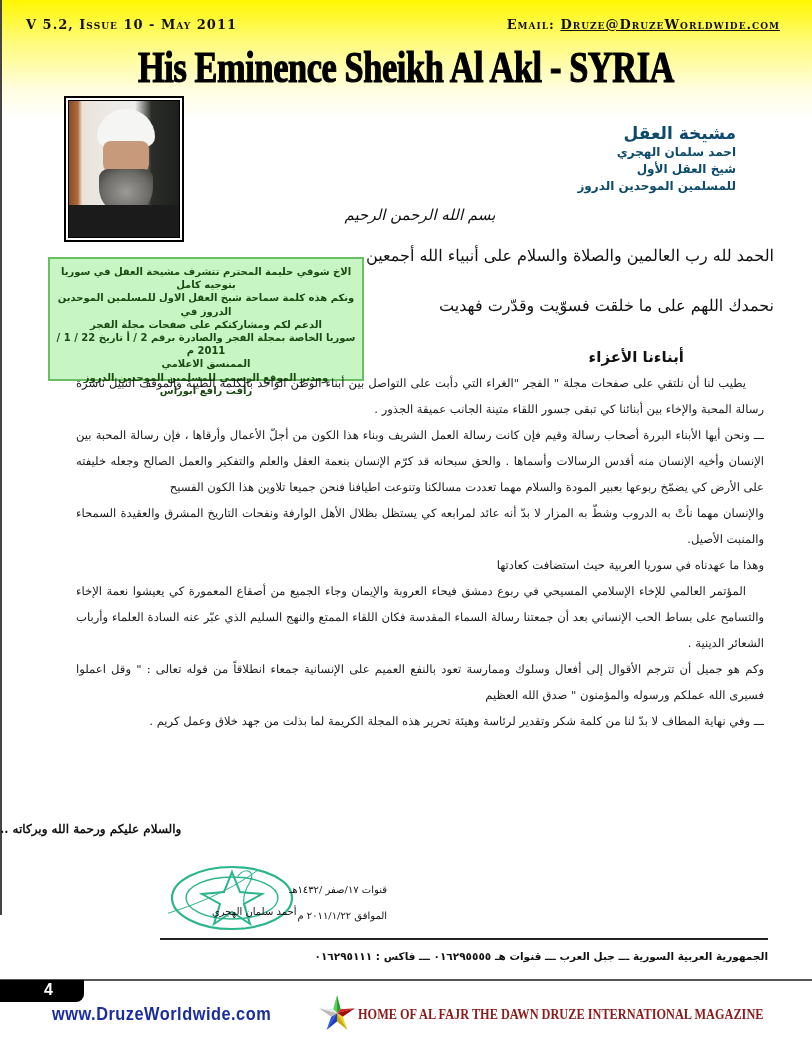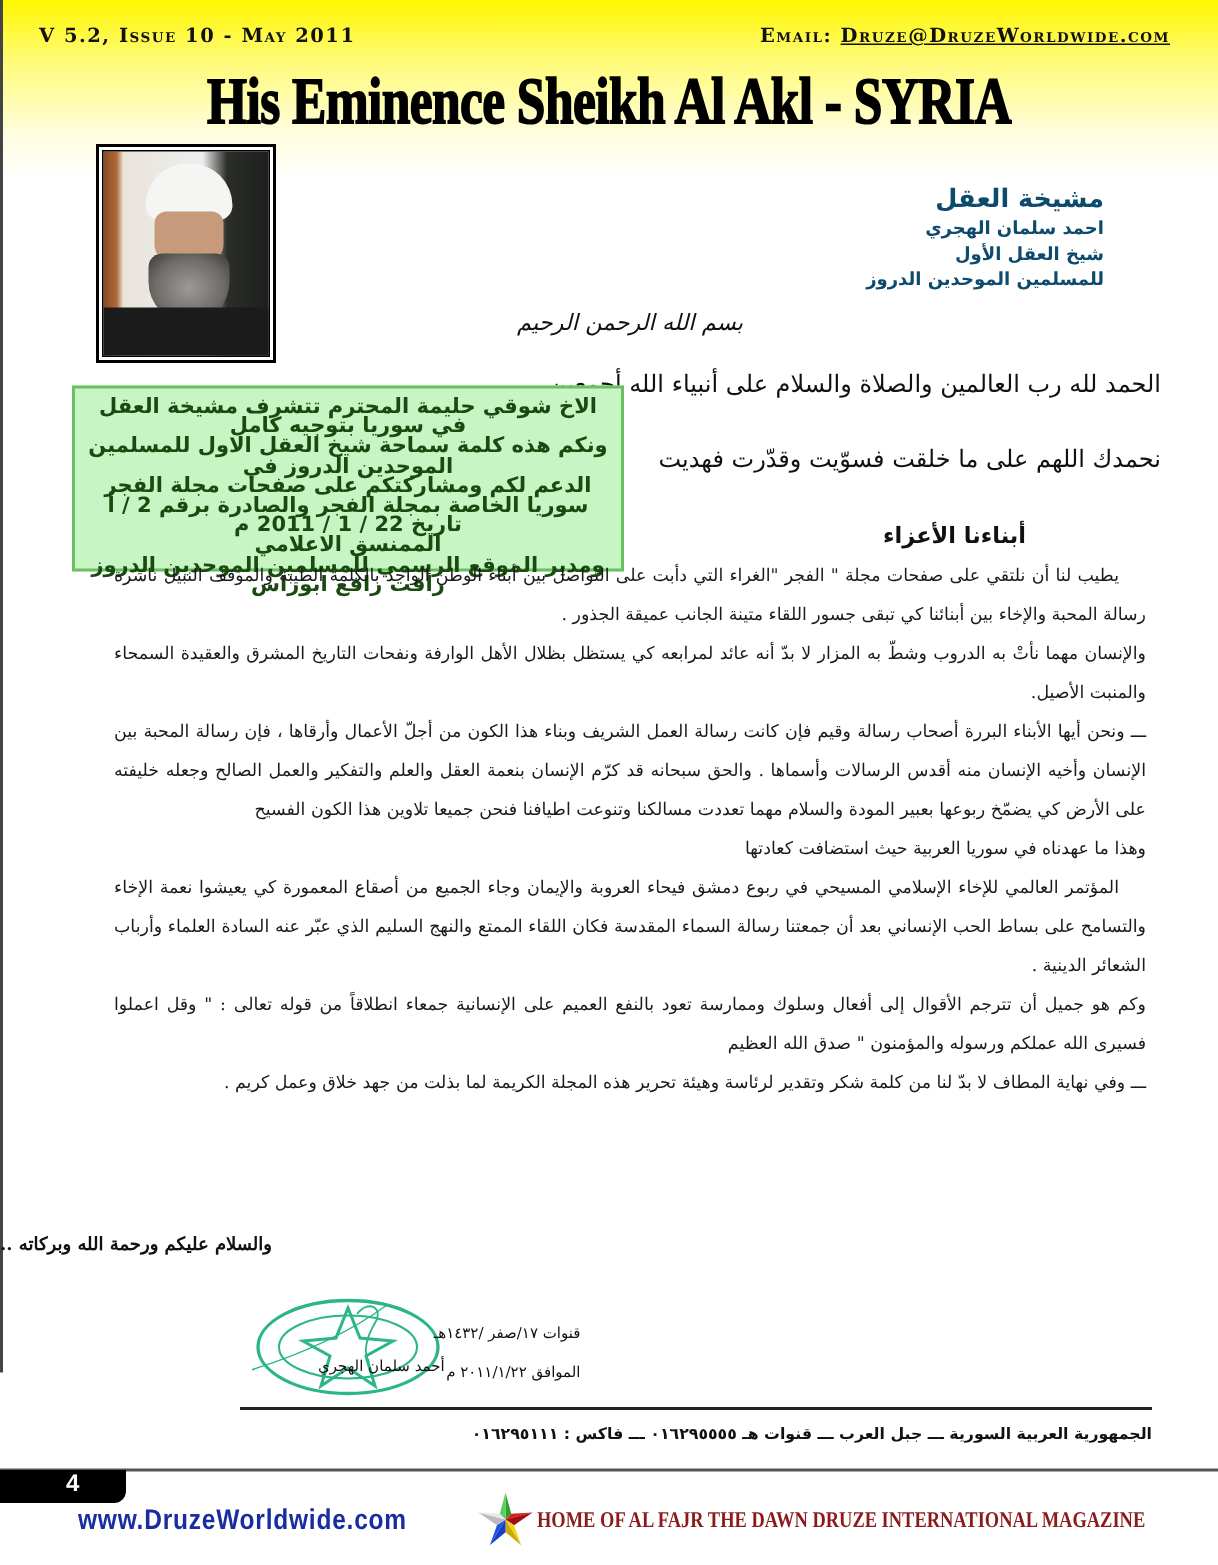--- a/index.html
+++ b/index.html
@@ -22,21 +22,21 @@
 
   .letterhead { position: absolute; right: 76px; top: 122px; direction: rtl; text-align: right; font-family: "DejaVu Sans", sans-serif; font-weight: bold; color: #0c4a6e; }
   .letterhead .lh-title { font-size: 17px; line-height: 22px; }
   .letterhead .lh-line { font-size: 12px; line-height: 17px; }
 
   .basmala { position: absolute; left: 320px; top: 206px; width: 200px; text-align: center; direction: rtl; font-family: "DejaVu Serif", serif; font-style: italic; font-size: 15px; color: #111; }
   .invocation { position: absolute; right: 38px; direction: rtl; text-align: right; font-family: "DejaVu Serif", serif; font-size: 16px; color: #111; }
   .inv1 { top: 246px; }
   .inv2 { top: 296px; }
 
-  .note-box { position: absolute; left: 48px; top: 257px; width: 368px; height: 124px; background: #c8f5c4; border: 2px solid #6abf62; box-sizing: border-box; padding: 6px 6px; direction: rtl; text-align: center; font-family: "DejaVu Sans", sans-serif; font-weight: bold; font-size: 14px; line-height: 13.2px; color: #1a4a10; }
+  .note-box { position: absolute; left: 48px; top: 257px; width: 316px; height: 124px; background: #c8f5c4; border: 2px solid #6abf62; box-sizing: border-box; padding: 6px 6px; direction: rtl; text-align: center; font-family: "DejaVu Sans", sans-serif; font-weight: bold; font-size: 10px; line-height: 13.2px; color: #1a4a10; }
 
   .salutation { position: absolute; right: 128px; top: 348px; direction: rtl; font-family: "DejaVu Sans", sans-serif; font-weight: bold; font-size: 15px; color: #111; }
 
   .body-text { position: absolute; left: 76px; right: 48px; top: 370px; direction: rtl; text-align: justify; text-align-last: right; font-family: "DejaVu Serif", serif; font-size: 11.6px; line-height: 26px; color: #1a1a1a; }
   .body-text p { margin: 0; }
   .body-text p.indent { text-indent: 18px; }
 
   .closing { position: absolute; left: 0; width: 812px; top: 822px; text-align: left; direction: rtl; font-family: "DejaVu Serif", serif; font-weight: bold; font-size: 12px; color: #111; }
 
   .date-block { position: absolute; right: 425px; top: 877px; direction: rtl; text-align: right; font-family: "DejaVu Serif", serif; font-size: 10px; line-height: 26px; color: #111; width: 140px; }
@@ -96,22 +96,22 @@
   <div>سوريا الخاصة بمجلة الفجر والصادرة برقم 2 / أ تاريخ 22 / 1 / 2011 م</div>
   <div>الممنسق الاعلامي</div>
   <div>ومدير الموقع الرسمي للمسلمين الموحدين الدروز</div>
   <div>رأفت رافع ابوراس</div>
 </div>
 
 <div class="salutation">أبناءنا الأعزاء</div>
 
 <div class="body-text">
   <p class="indent">يطيب لنا أن نلتقي على صفحات مجلة " الفجر "الغراء التي دأبت على التواصل بين أبناء الوطن الواحد بالكلمة الطيبة والموقف النبيل ناشرة رسالة المحبة والإخاء بين أبنائنا كي تبقى جسور اللقاء متينة الجانب عميقة الجذور .</p>
+  <p>ـــ ونحن أيها الأبناء البررة أصحاب رسالة وقيم فإن كانت رسالة العمل الشريف وبناء هذا الكون من أجلّ الأعمال وأرقاها ، فإن رسالة المحبة بين الإنسان وأخيه الإنسان منه أقدس الرسالات وأسماها . والحق سبحانه قد كرّم الإنسان بنعمة العقل والعلم والتفكير والعمل الصالح وجعله خليفته على الأرض كي يضمّخ ربوعها بعبير المودة والسلام مهما تعددت مسالكنا وتنوعت اطيافنا فنحن جميعا تلاوين هذا الكون الفسيح</p>
   <p>والإنسان مهما نأتْ به الدروب وشطّ به المزار لا بدّ أنه عائد لمرابعه كي يستظل بظلال الأهل الوارفة ونفحات التاريخ المشرق والعقيدة السمحاء والمنبت الأصيل.</p>
-  <p>ـــ ونحن أيها الأبناء البررة أصحاب رسالة وقيم فإن كانت رسالة العمل الشريف وبناء هذا الكون من أجلّ الأعمال وأرقاها ، فإن رسالة المحبة بين الإنسان وأخيه الإنسان منه أقدس الرسالات وأسماها . والحق سبحانه قد كرّم الإنسان بنعمة العقل والعلم والتفكير والعمل الصالح وجعله خليفته على الأرض كي يضمّخ ربوعها بعبير المودة والسلام مهما تعددت مسالكنا وتنوعت اطيافنا فنحن جميعا تلاوين هذا الكون الفسيح</p>
   <p>وهذا ما عهدناه في سوريا العربية حيث استضافت كعادتها</p>
   <p class="indent">المؤتمر العالمي للإخاء الإسلامي المسيحي في ربوع دمشق فيحاء العروبة والإيمان وجاء الجميع من أصقاع المعمورة كي يعيشوا نعمة الإخاء والتسامح على بساط الحب الإنساني بعد أن جمعتنا رسالة السماء المقدسة فكان اللقاء الممتع والنهج السليم الذي عبّر عنه السادة العلماء وأرباب الشعائر الدينية .</p>
   <p>وكم هو جميل أن تترجم الأقوال إلى أفعال وسلوك وممارسة تعود بالنفع العميم على الإنسانية جمعاء انطلاقاً من قوله تعالى : " وقل اعملوا فسيرى الله عملكم ورسوله والمؤمنون " صدق الله العظيم</p>
   <p>ـــ وفي نهاية المطاف لا بدّ لنا من كلمة شكر وتقدير لرئاسة وهيئة تحرير هذه المجلة الكريمة لما بذلت من جهد خلاق وعمل كريم .</p>
 </div>
 
 <div class="closing">والسلام عليكم ورحمة الله وبركاته ..</div>
 
 <svg class="stamp" viewBox="0 0 126 70">
   <ellipse cx="64" cy="36" rx="60" ry="31" fill="none" stroke="#2bb58a" stroke-width="2.2"></ellipse>

